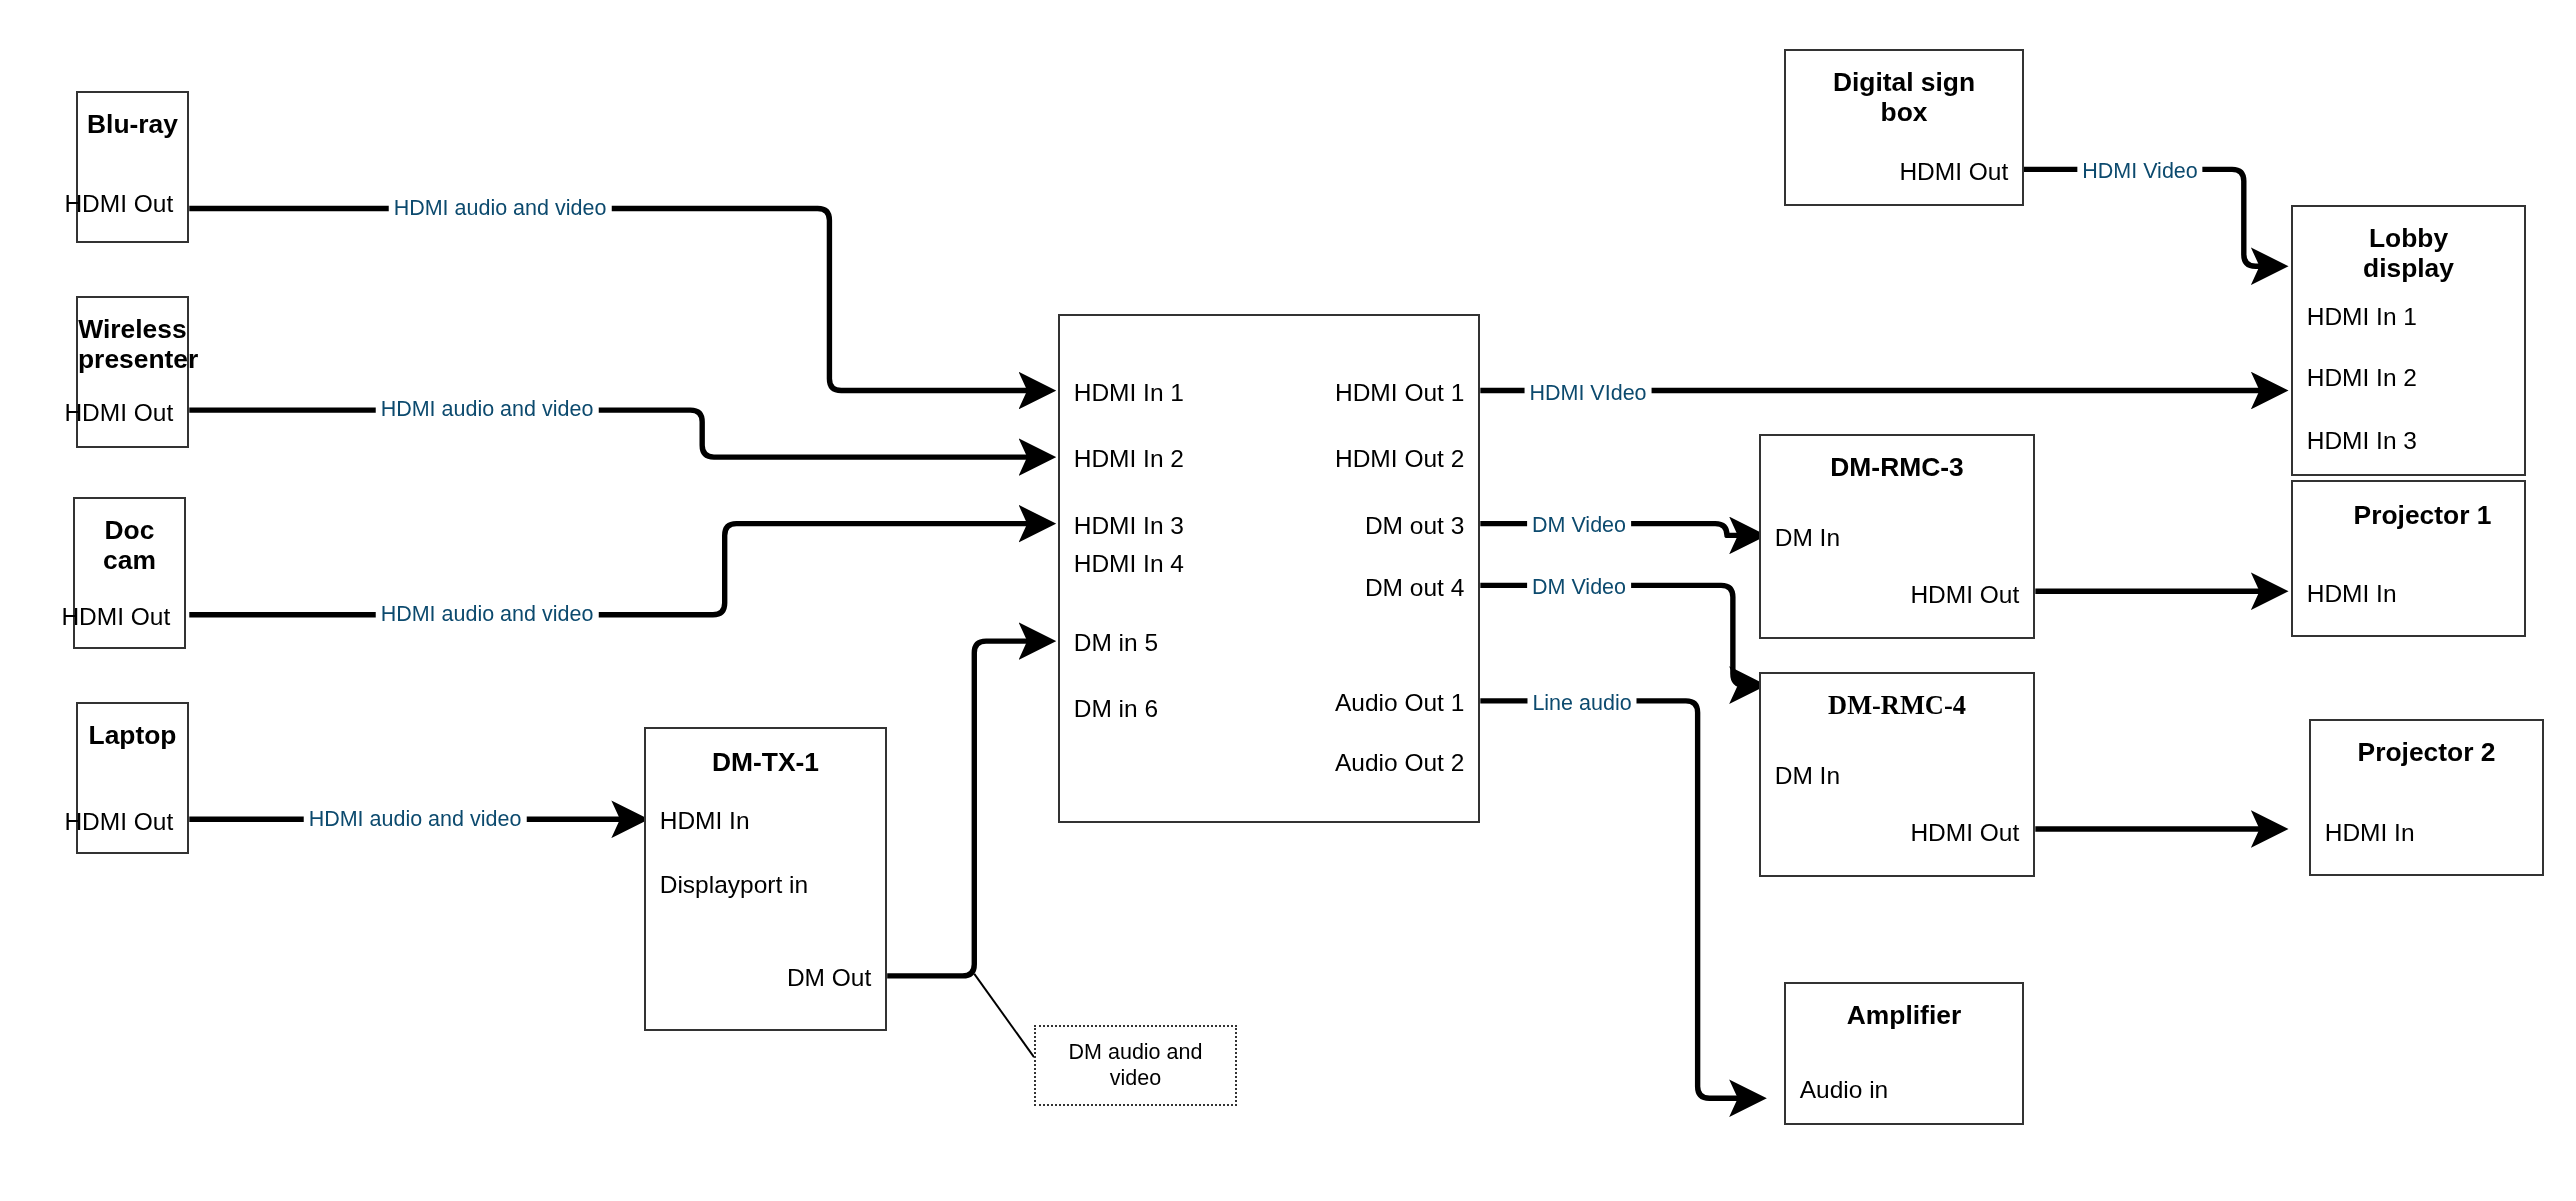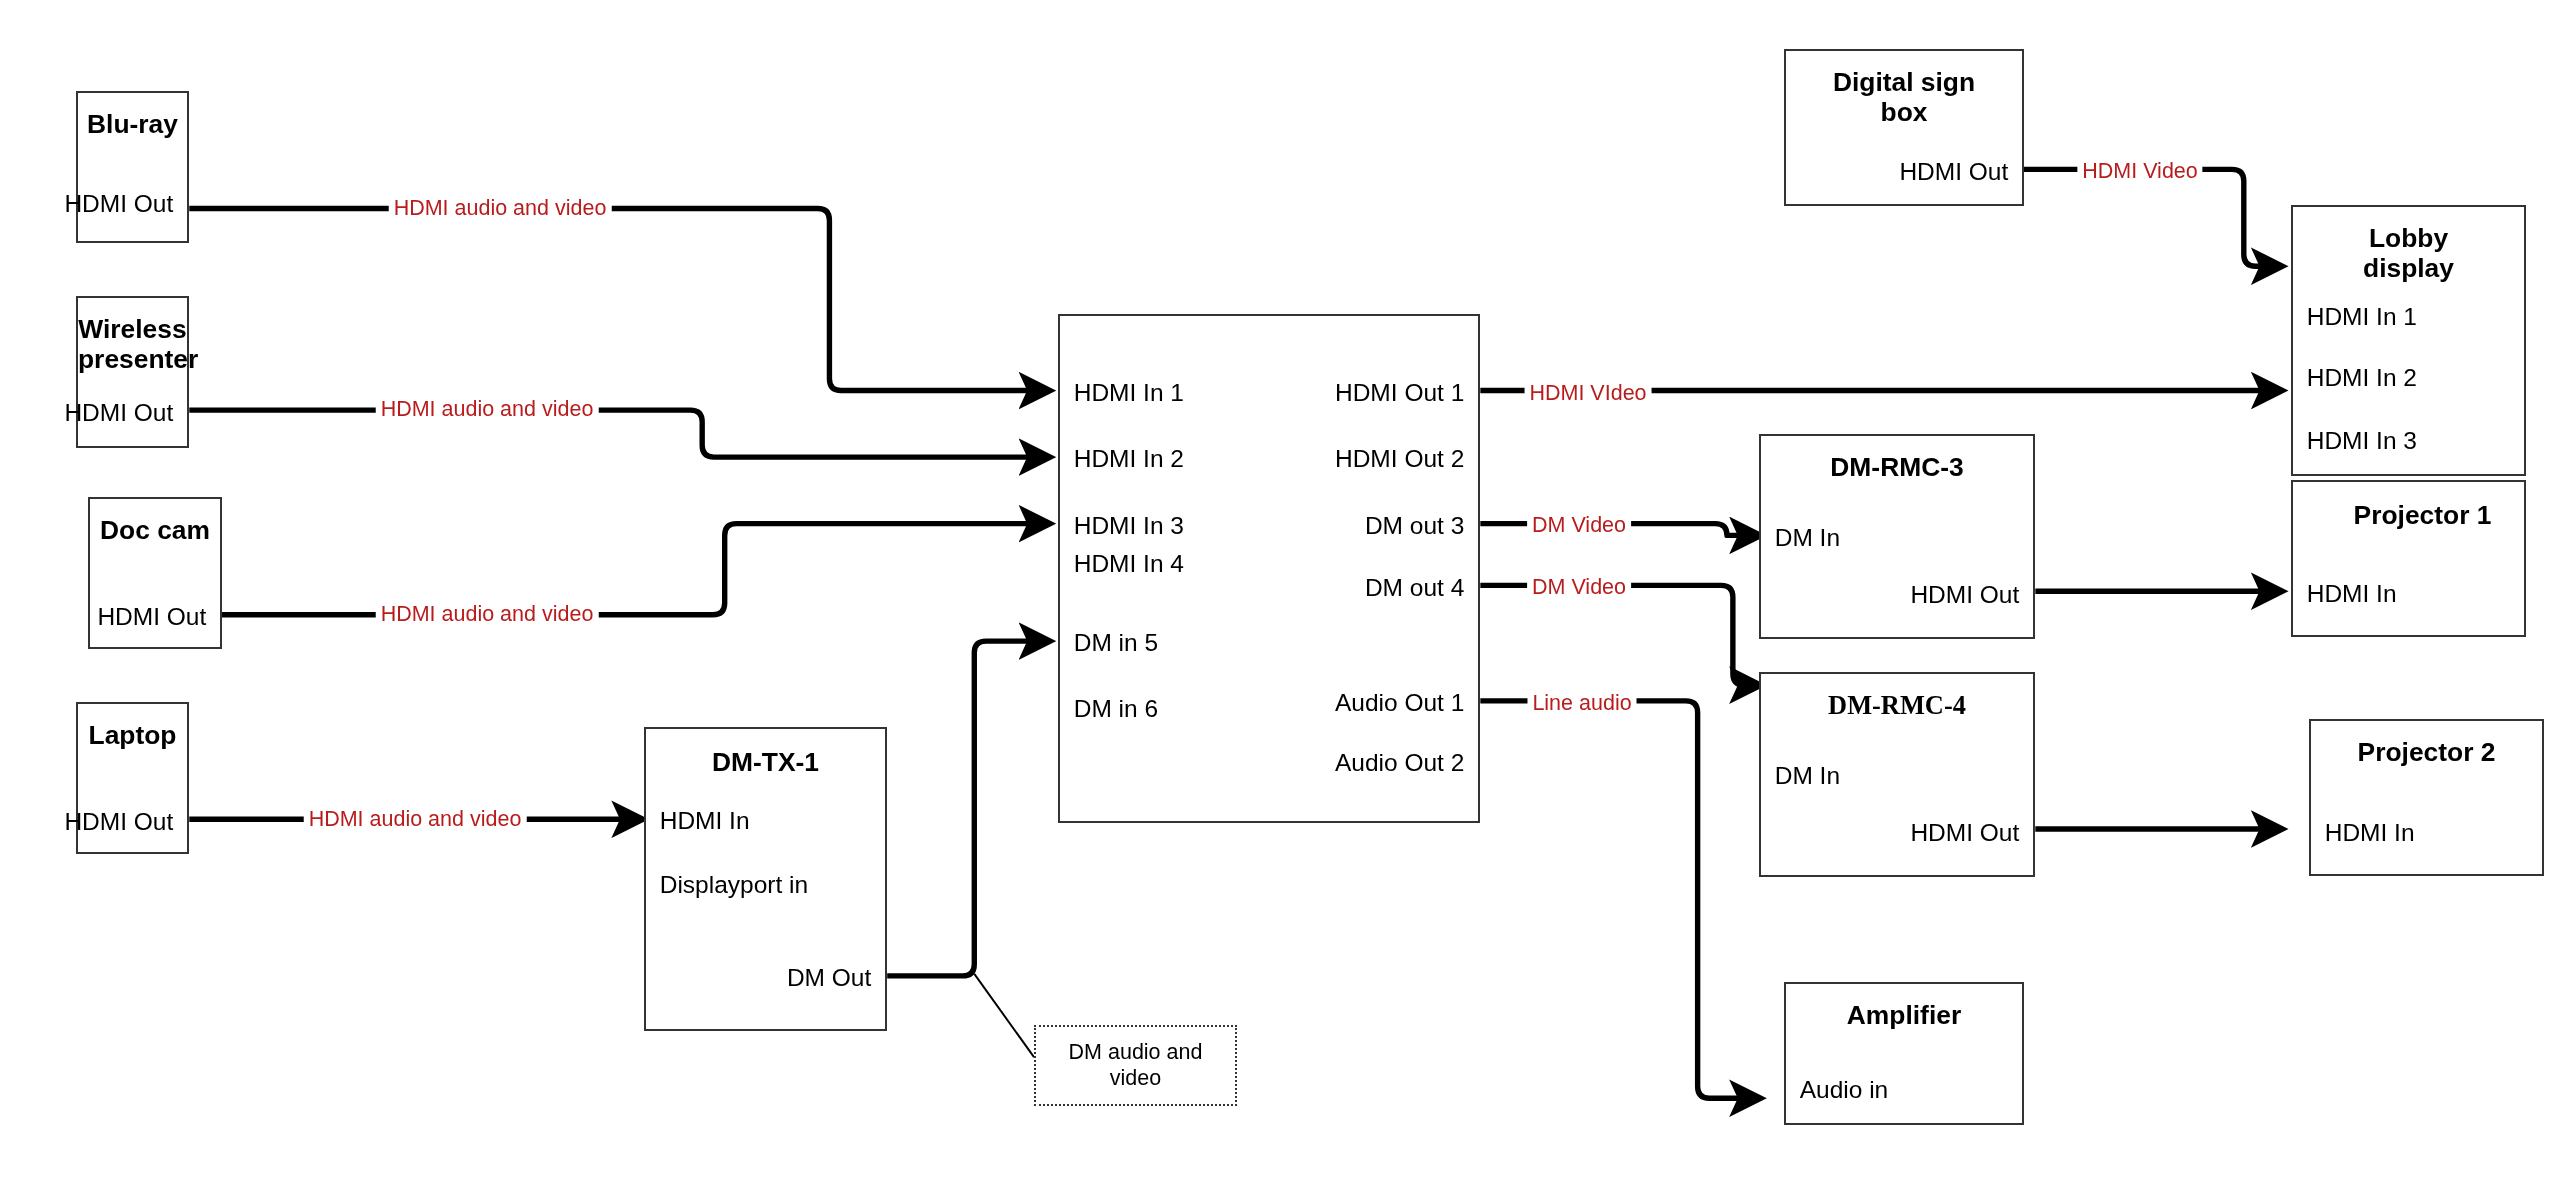--- a/index.html
+++ b/index.html
@@ -14,21 +14,21 @@
   }
   .port{position:absolute;color:#000000;font-size:24.5px;line-height:27.4px;white-space:nowrap;}
   .port.left{left:13.7px;text-align:left;}
   .port.right{right:13.7px;text-align:right;}
   .callout{
     position:absolute;box-sizing:border-box;border:2px dotted #333333;background:#ffffff;
     color:#000000;font-size:21.5px;line-height:25.5px;text-align:center;
     display:flex;align-items:center;justify-content:center;padding:3.9px 5.9px;
   }
   .wlabel{
-    position:absolute;color:#b91c1c;font-size:21.5px;line-height:23.5px;white-space:nowrap;
+    position:absolute;color:#0c4a6e;font-size:21.5px;line-height:23.5px;white-space:nowrap;
     background:#ffffff;padding:0 4.9px;transform:translate(-50%,-50%);
   }
 </style>
 </head>
 <body>
 
 <div id="stage">
 
   <svg id="wires" viewBox="0 0 2631 1227" xmlns="http://www.w3.org/2000/svg">
     <defs>
@@ -79,21 +79,21 @@
   <div class="node" style="left:76px;top:91px;width:113px;height:152px;">
     <div class="title" style="top:15.7px;">Blu-ray</div>
     <div class="port right" style="top:97px;">HDMI Out</div>
   </div>
 
   <div class="node" style="left:76px;top:296px;width:113px;height:152px;">
     <div class="title" style="top:15.7px;">Wireless presenter</div>
     <div class="port right" style="top:101px;">HDMI Out</div>
   </div>
 
-  <div class="node" style="left:88px;top:497px;width:134px;height:152px;">
+  <div class="node" style="left:73px;top:497px;width:113px;height:152px;">
     <div class="title" style="top:15.7px;">Doc cam</div>
     <div class="port right" style="top:104px;">HDMI Out</div>
   </div>
 
   <div class="node" style="left:76px;top:702px;width:113px;height:152px;">
     <div class="title" style="top:15.7px;">Laptop</div>
     <div class="port right" style="top:104px;">HDMI Out</div>
   </div>
 
   <div class="node" style="left:644px;top:727px;width:243px;height:304px;">

